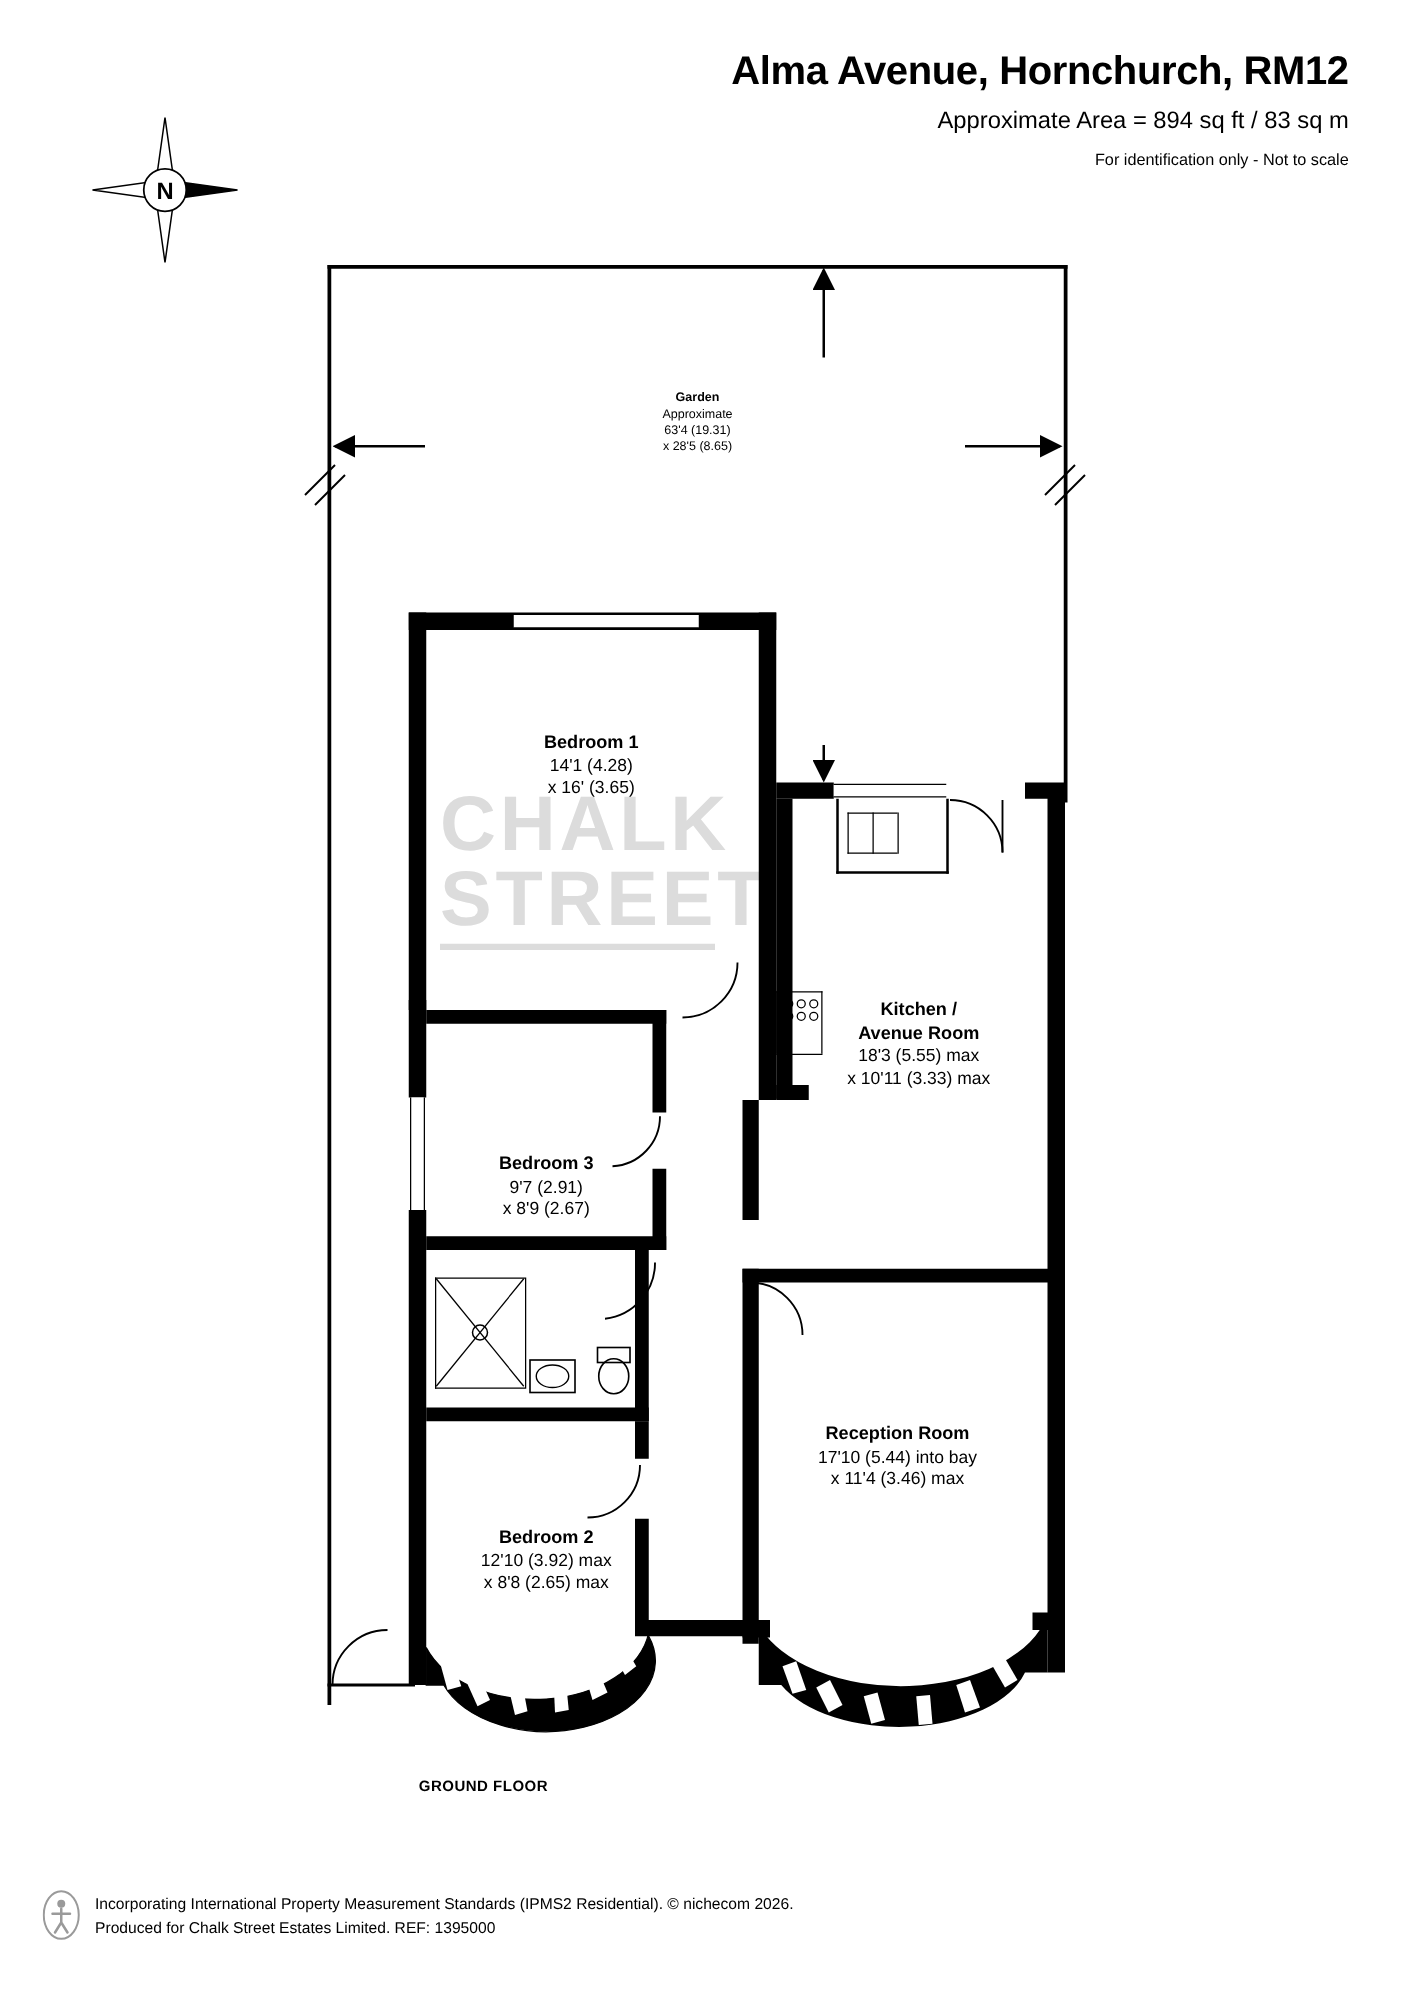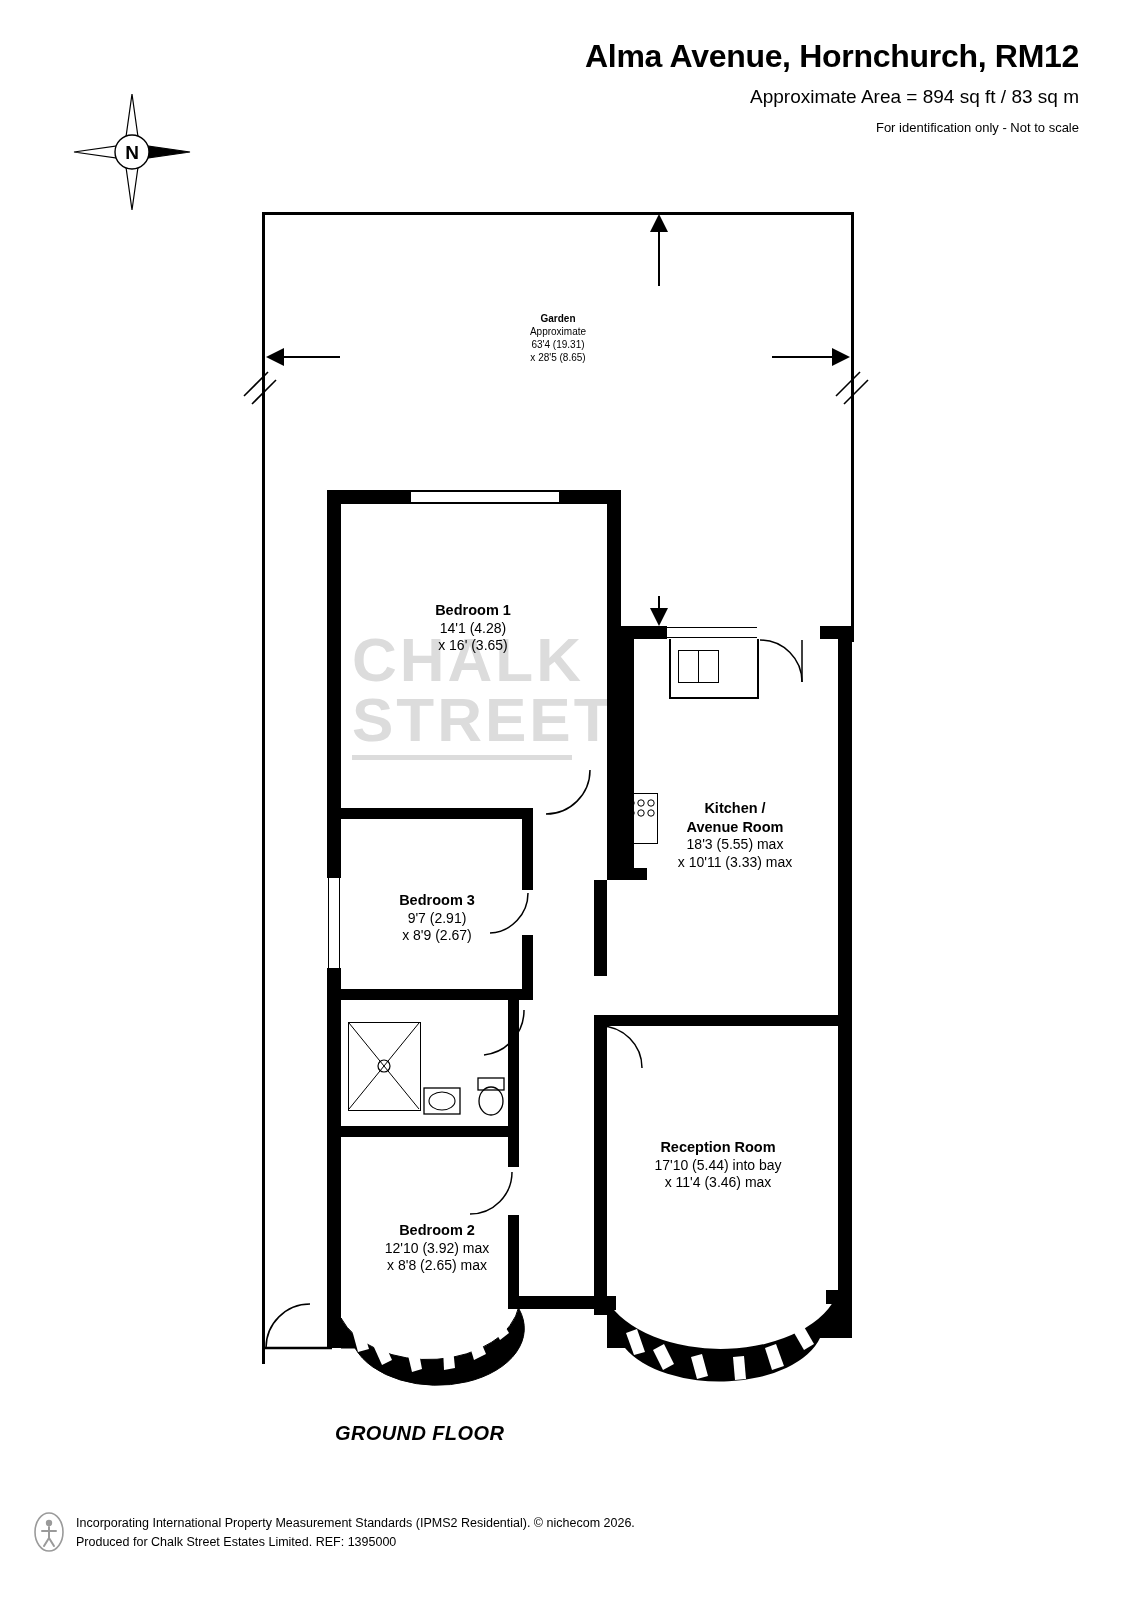--- a/index.html
+++ b/index.html
@@ -83,23 +83,22 @@
     position: absolute;
     text-align: center;
     line-height: 1.3;
     font-size: 10px;
     white-space: nowrap;
   }
   .garden-label .nm { font-weight: bold; }
   .floor-label {
     position: absolute;
     font-weight: bold;
-    font-size: 20px;
+    font-size: 12px;
     letter-spacing: 0.4px;
-    font-style: italic;
   }
   
   .watermark {
     position: absolute;
     left: 352px;
     top: 630px;
     width: 420px;
     user-select: none;
     pointer-events: none;
   }
@@ -242,27 +241,27 @@
   <div class="thinline" style="left:621px; top:793px; width:37px; height:1px;"></div>
   <div class="thinline" style="left:621px; top:843px; width:37px; height:1px;"></div>
 
   <div class="thinline" style="left:348px; top:1022px; width:72px; height:1px;"></div>
   <div class="thinline" style="left:348px; top:1110px; width:72px; height:1px;"></div>
   <div class="thinline" style="left:348px; top:1022px; width:1px; height:89px;"></div>
   <div class="thinline" style="left:420px; top:1022px; width:1px; height:89px;"></div>
 
   <div class="floor-label" style="left:335px; top:1422px;">GROUND FLOOR</div>
 
-  <div class="room-label" style="left:373px; top:585px; width:200px;margin-top:16px;">
+  <div class="room-label" style="left:373px; top:585px; width:200px;">
     <div class="nm">Bedroom 1</div>
     <div class="dim">14'1 (4.28)</div>
     <div class="dim">x 16' (3.65)</div>
   </div>
 
-  <div class="room-label" style="left:337px; top:891px; width:200px;">
+  <div class="room-label" style="left:337px; top:922px; width:200px;">
     <div class="nm">Bedroom 3</div>
     <div class="dim">9'7 (2.91)</div>
     <div class="dim">x 8'9 (2.67)</div>
   </div>
 
   <div class="room-label" style="left:332px; top:1221px; width:210px;">
     <div class="nm">Bedroom 2</div>
     <div class="dim">12'10 (3.92) max</div>
     <div class="dim">x 8'8 (2.65) max</div>
   </div>

